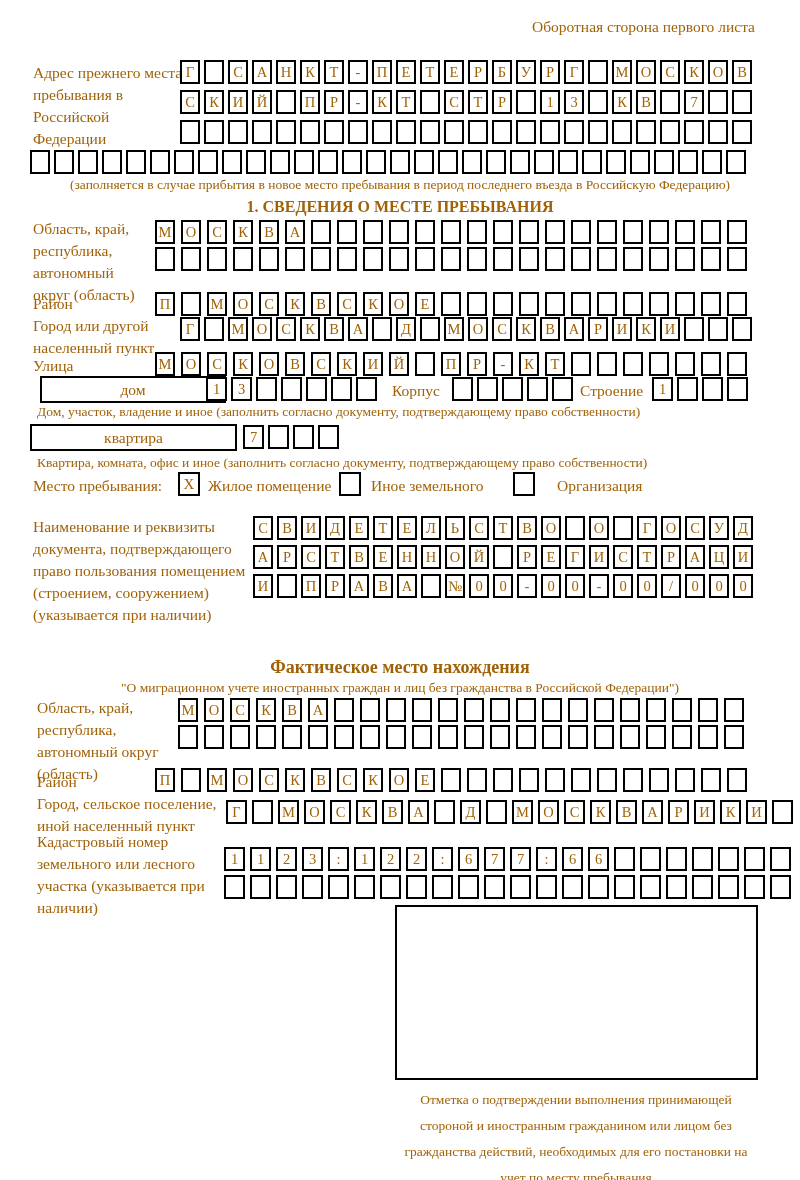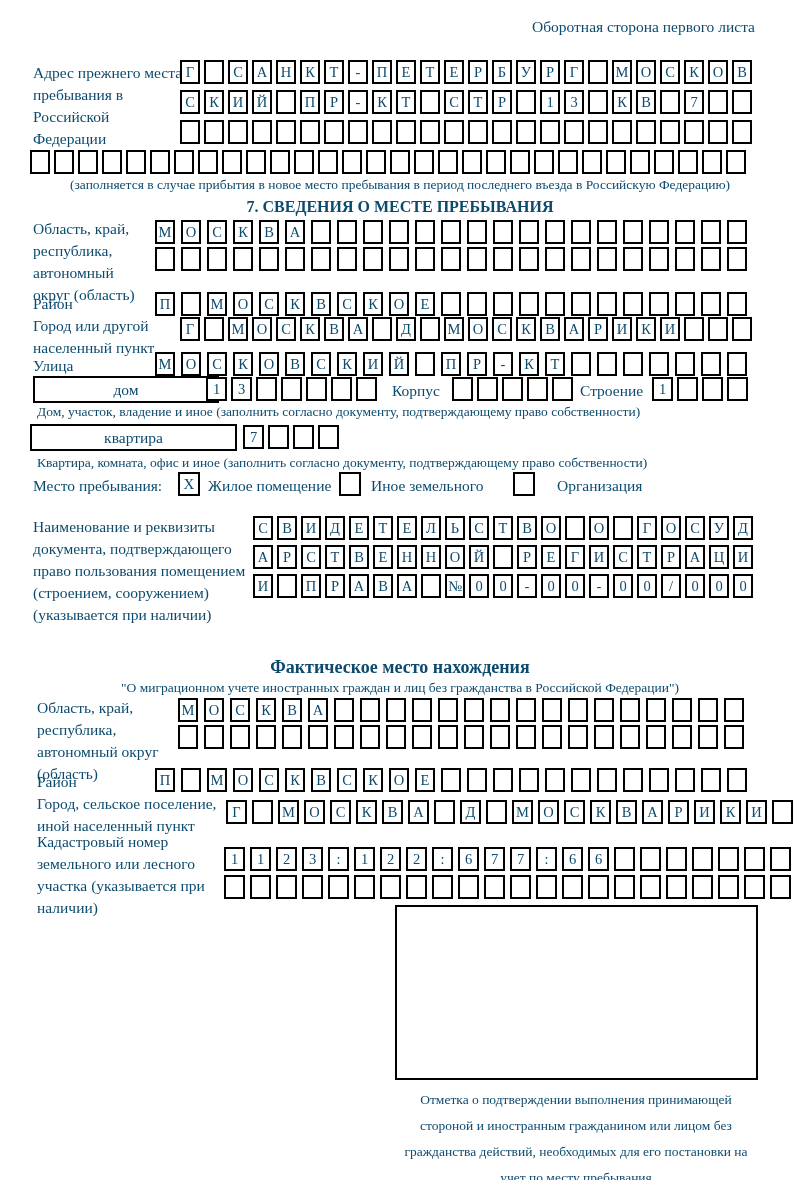--- a/index.html
+++ b/index.html
@@ -1,21 +1,21 @@
 <!DOCTYPE html>
 <html><head>
 <meta charset="utf-8">
 <style>
   html,body{margin:0;padding:0;background:#e8e8e8;}
   #page{
     position:relative;
     width:800px;height:1180px;
     background:#ffffff;
     font-family:"Liberation Serif","DejaVu Serif",serif;
-    color:#0c4a6e;
+    color:#a16207;
     margin:0 auto;
     overflow:hidden;
   }
   .note{position:absolute;top:18px;left:395px;width:360px;text-align:right;font-size:15.5px;}
   .lbl{position:absolute;font-size:15.5px;line-height:22px;}
   .cap{position:absolute;font-size:13.5px;line-height:17px;}
   .center{left:0;width:800px;text-align:center;}
   .title{position:absolute;left:0;width:800px;text-align:center;font-weight:bold;font-size:16px;}
   .row{position:absolute;display:flex;gap:4px;}
   .row.g6{gap:6px;}
@@ -148,21 +148,21 @@
       <span class="cell"></span>
       <span class="cell"></span>
       <span class="cell"></span>
       <span class="cell"></span>
       <span class="cell"></span>
       <span class="cell"></span>
       <span class="cell"></span>
     </div>
   <div class="cap center" style="top:176px">(заполняется в случае прибытия в новое место пребывания в период последнего въезда в Российскую Федерацию)</div>
 
-  <div class="title" style="top:198px">7. СВЕДЕНИЯ О МЕСТЕ ПРЕБЫВАНИЯ</div>
+  <div class="title" style="top:198px">1. СВЕДЕНИЯ О МЕСТЕ ПРЕБЫВАНИЯ</div>
 
   <div class="lbl" style="left:33px;top:218px;width:112px">Область, край, республика, автономный округ (область)</div>
   <div class="row g6" style="left:155px;top:220px">
       <span class="cell">М</span>
       <span class="cell">О</span>
       <span class="cell">С</span>
       <span class="cell">К</span>
       <span class="cell">В</span>
       <span class="cell">А</span>
       <span class="cell"></span>
@@ -284,21 +284,21 @@
       <span class="cell">Т</span>
       <span class="cell"></span>
       <span class="cell"></span>
       <span class="cell"></span>
       <span class="cell"></span>
       <span class="cell"></span>
       <span class="cell"></span>
       <span class="cell"></span>
     </div>
 
-  <div class="widebox" style="left:33px;top:376px;width:186px">дом</div>
+  <div class="widebox" style="left:40px;top:376px;width:186px">дом</div>
   <div class="row w21" style="left:206px;top:377px">
       <span class="cell">1</span>
       <span class="cell">3</span>
       <span class="cell"></span>
       <span class="cell"></span>
       <span class="cell"></span>
       <span class="cell"></span>
       <span class="cell"></span>
     </div>
   <div class="lbl" style="left:392px;top:380px">Корпус</div>

